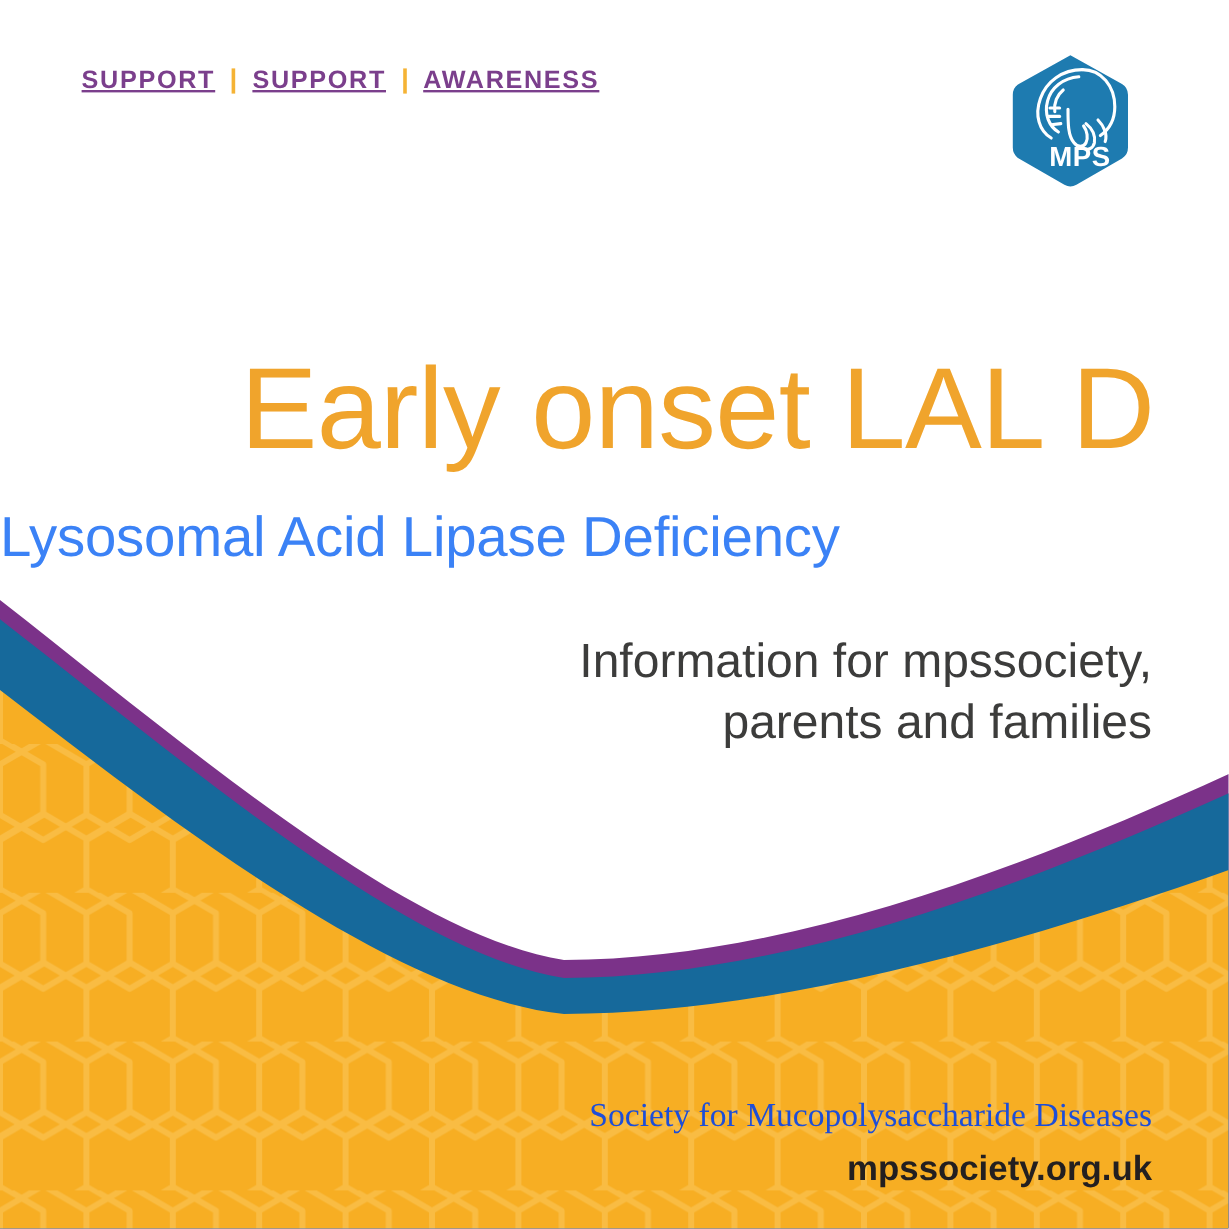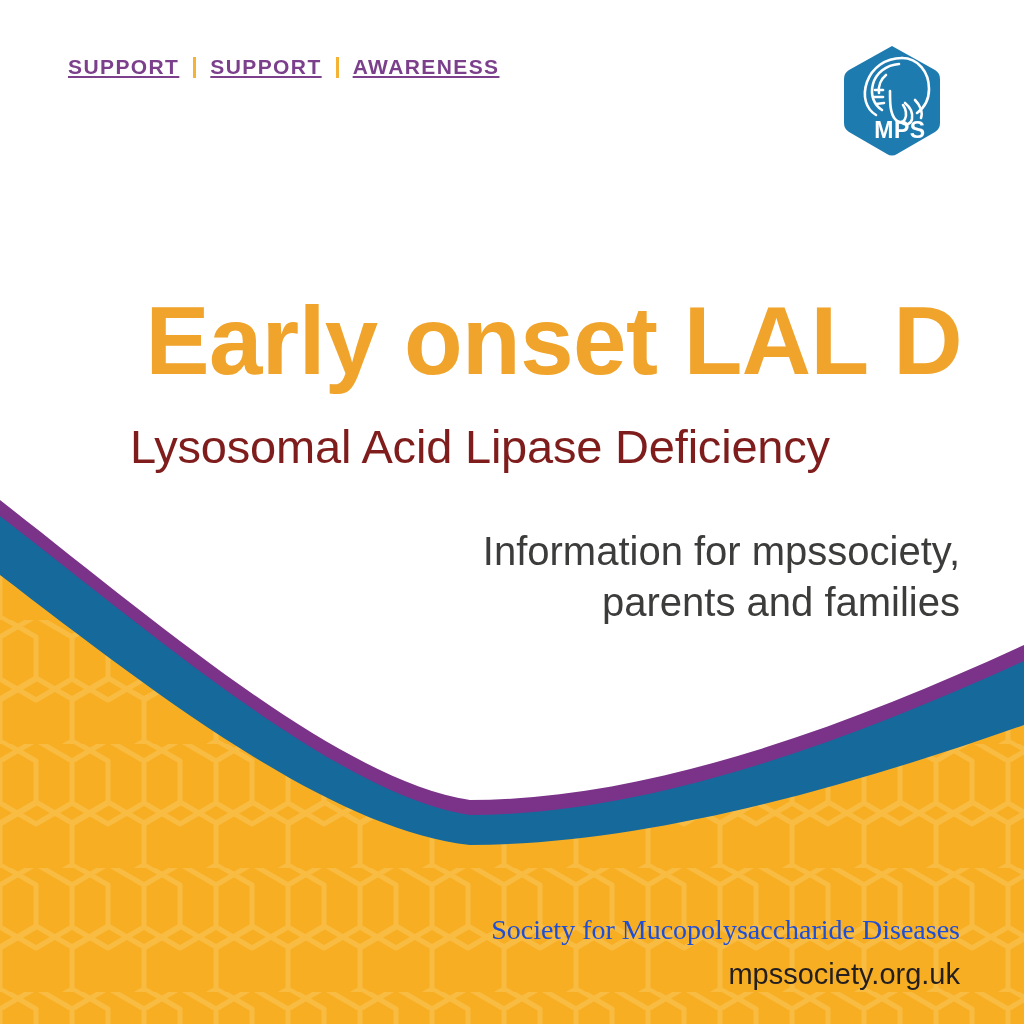--- a/index.html
+++ b/index.html
@@ -58,34 +58,34 @@
 
   
   #title {
     position: absolute;
     left: 0;
     top: 293px;
     width: 962px;
     text-align: right;
     font-size: 96px;
     line-height: 1;
-    font-weight: bold;
+    font-weight: normal;
     color: #F0A42C;
     letter-spacing: -0.5px;
   }
   #subtitle {
     position: absolute;
     left: 0;
     top: 423px;
     width: 960px;
-    text-align: center;
+    text-align: left;
     font-size: 47px;
     line-height: 1;
     font-weight: normal;
-    color: #7f1d1d;
+    color: #3b82f6;
     letter-spacing: -0.2px;
   }
 
   #audience {
     position: absolute;
     left: 0;
     top: 526px;
     width: 960px;
     text-align: right;
     font-size: 40px;
@@ -104,21 +104,21 @@
     text-align: right;
   }
   #org-name {
     font-size: 28px;
     color: #1d4ed8;
     line-height: 1.35;
     font-family: Liberation Serif, serif;
   }
   #site-url {
     font-size: 29px;
-    font-weight: normal;
+    font-weight: bold;
     color: #231F20;
     line-height: 1.35;
     margin-top: 6px;
   }
 </style>
 </head>
 <body>
 
 <div id="cover">
 

